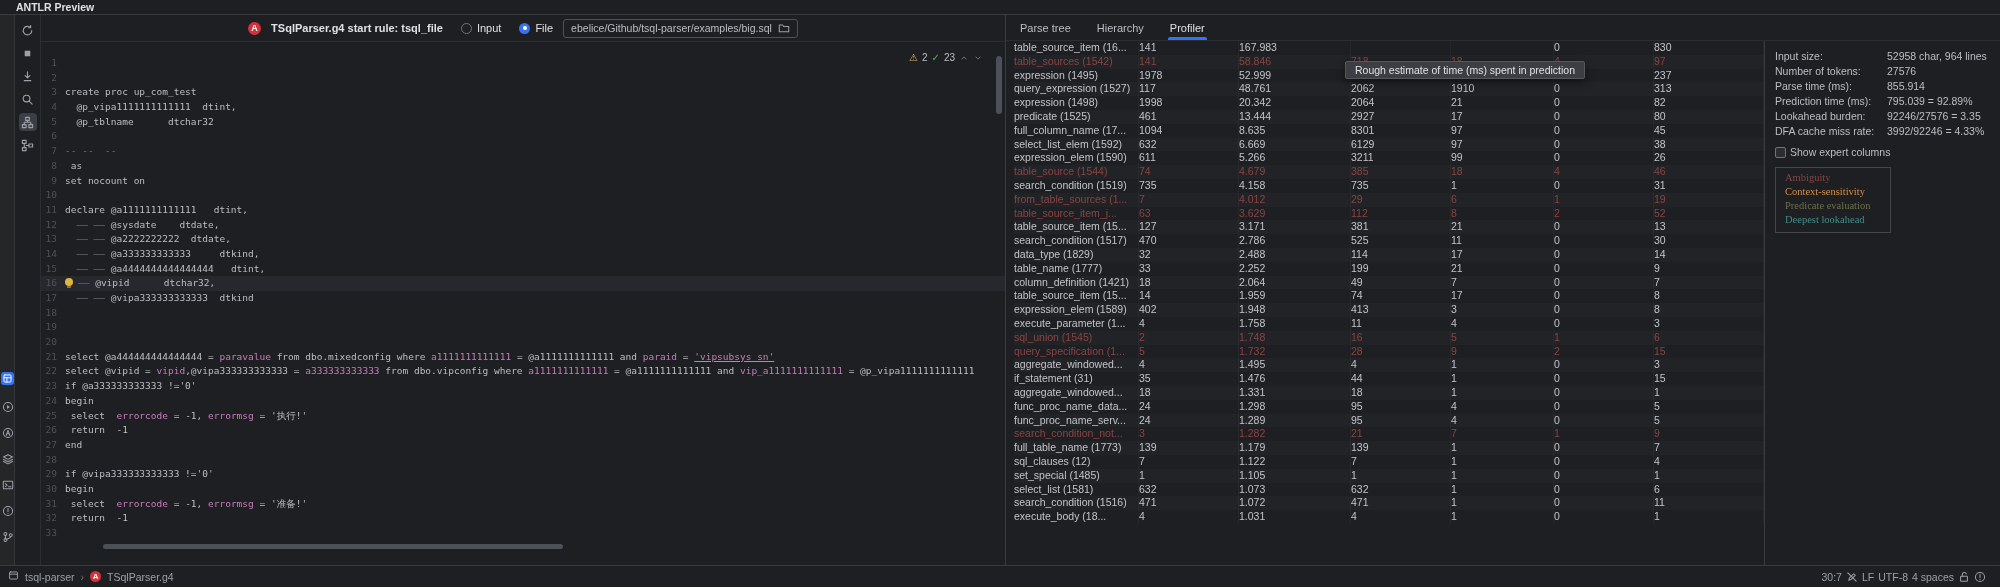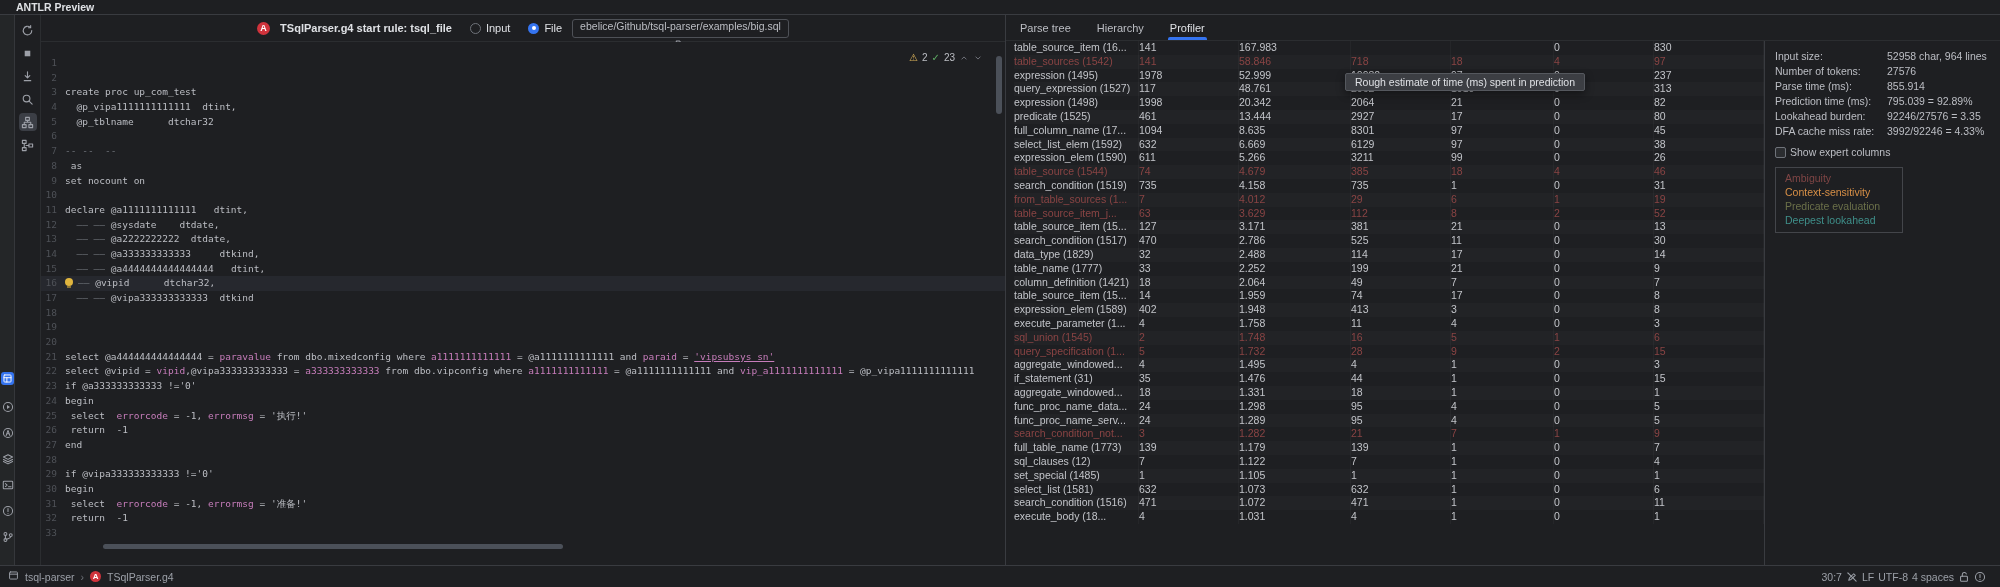--- a/index.html
+++ b/index.html
@@ -30,21 +30,21 @@
                 font-weight:bold; display:inline-flex; align-items:center; justify-content:center; flex:none; }
   .antlr-badge.sm{ width:11px; height:11px; font-size:8px; }
   .grammar{ font-weight:bold; color:#dfe1e5; font-size:11px; }
   .radio{ display:inline-flex; align-items:center; gap:5px; margin-left:8px; cursor:default; }
   .rb{ width:11px; height:11px; border-radius:50%; border:1px solid #6f737a; display:inline-block; }
   .rb.on{ border:none; background:#3574f0; position:relative; }
   .rb.on::after{ content:""; position:absolute; left:3.5px; top:3.5px; width:4px; height:4px;
                  border-radius:50%; background:#fff; }
   .radio em{ font-style:normal; color:#dfe1e5; font-size:11px; }
   .pathbox{ display:inline-flex; align-items:center; gap:6px; height:19px; padding:0 7px;
-            border:1px solid #4e5157; border-radius:3px; color:#bcbec4; font-size:10.5px;flex-direction:column; }
+            border:1px solid #4e5157; border-radius:3px; color:#bcbec4; font-size:10.5px; }
   .pathbox i{ display:inline-flex; color:#9da0a8; }
   
   .editor{ flex:1; position:relative; overflow:hidden; background:#1e1f22; padding-top:14px;
            font-family:"DejaVu Sans Mono","Liberation Mono",monospace; font-size:9.5px; }
   .ed-line{ display:flex; height:14.7px; line-height:14.7px; white-space:pre; }
   .ed-line.active{ background:#26282e; }
   .gut{ width:16px; flex:none; text-align:right; color:#4e5157; font-size:9.5px; }
   .ed-code{ margin-left:8px; }
   .tk-d{ color:#bcbec4; } .tk-p{ color:#c77dbb; }
   .tk-u{ color:#c77dbb; text-decoration:underline; }
@@ -69,30 +69,30 @@
   .rcontent{ flex:1; display:flex; min-height:0; }
   .tablewrap{ flex:1; position:relative; min-width:0; overflow:hidden; padding-left:8px; }
   .trow{ display:grid; grid-template-columns:125px 100px 112px 100px 103px 100px auto;
          height:13.8px; line-height:13.8px; font-size:10.5px; white-space:nowrap; }
   .trow > span{ overflow:hidden; border-right:1px solid rgba(255,255,255,0.035); padding-right:4px; }
   .thead .trow{ height:15px; line-height:15px; color:#b7bac0; }
   .thead .trow > span{ border-right:none; }
   .tbody .trow:nth-child(even){ background:rgba(255,255,255,0.018); }
   .trow.c-normal{ color:#c3c5ca; } .trow.c-orange{ color:#d78f46; } .trow.c-red{ color:#8a4444; }
   .sortic{ display:inline-flex; color:#9da0a8; margin-left:3px; position:relative; top:2px; }
-  .tooltip{ position:absolute; left:339px; top:32px; padding:2px 9px; background:#3c3e43;
+  .tooltip{ position:absolute; left:339px; top:20px; padding:2px 9px; background:#3c3e43;
             border:1px solid #55585e; border-radius:2px; color:#dfe1e5; font-size:10.5px;
             box-shadow:0 3px 8px rgba(0,0,0,.45); white-space:nowrap; }
   .info{ width:236px; flex:none; border-left:1px solid #393b40; padding:8px 0 0 10px; font-size:10.5px; }
   .stat{ display:flex; height:15px; line-height:15px; }
   .stat .sl{ width:112px; flex:none; color:#bcbec4; }
   .stat .sv{ color:#bcbec4; }
   .chk{ display:flex; align-items:flex-end; gap:4px; margin-top:7px; color:#bcbec4; }
   .chk .box{ width:11px; height:11px; border:1px solid #6f737a; border-radius:2px; background:#2b2d30; }
-  .legend{ margin-top:9px; border:1px solid #43454a; padding:3px 9px 5px 9px; width:128px; }
+  .legend{ margin-top:9px; border:1px solid #43454a; padding:3px 9px 5px 9px; width:116px;font-family:Liberation Serif, serif; }
   .legend div{ height:14px; line-height:14px; font-size:10.5px; }
   
   .statusbar{ height:22px; border-top:1px solid #393b40; display:flex; align-items:center;
               justify-content:space-between; padding:0 14px 0 8px; font-size:10.5px; color:#9ca0a8; }
   .sb-left{ display:flex; align-items:center; gap:6px; }
   .sb-left .sep{ color:#6f737a; }
   .sb-right{ display:flex; align-items:center; gap:4px; }
   .sb-right i{ display:inline-flex; color:#9ca0a8; }
   i.svgic{ display:inline-flex; }
 </style>

